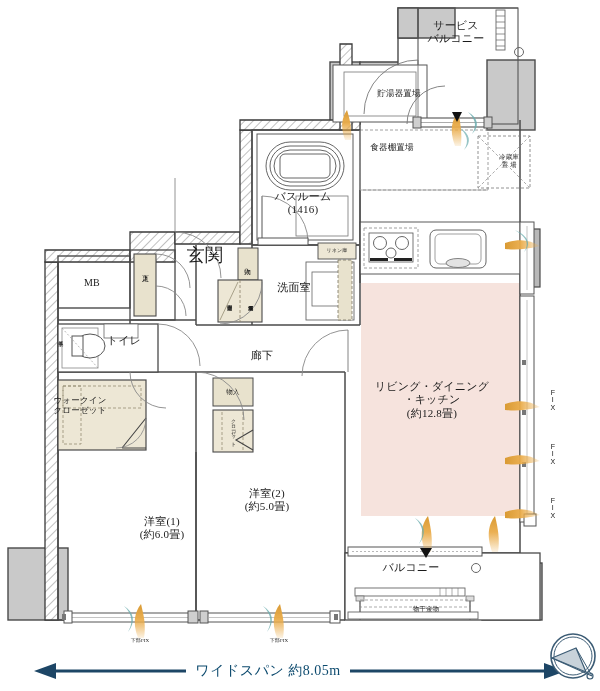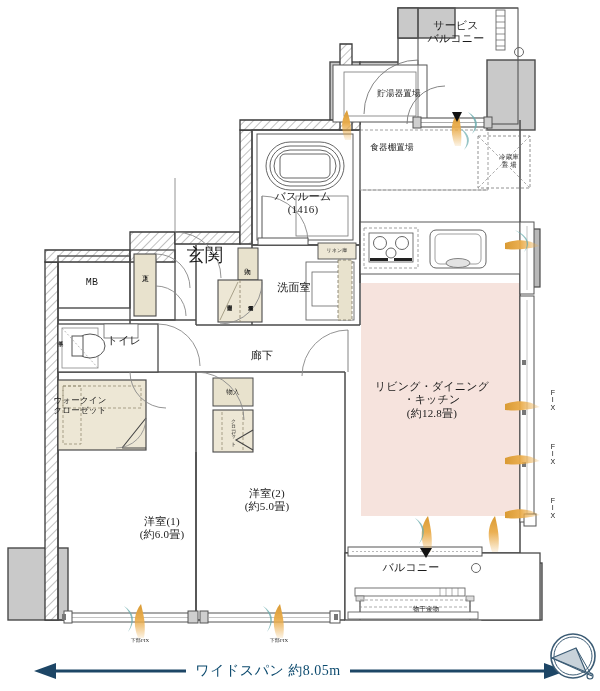--- a/index.html
+++ b/index.html
@@ -52,21 +52,21 @@
     font-size: 7px;
     letter-spacing: 0.5px;
     color: #111;
   }
   .lbl.span {
     font-size: 14px;
     color: #0c4a6e;
     letter-spacing: 0.5px;
   }
   .lbl.mb {
-    font-family: Liberation Mono, monospace;
+    font-family: Liberation Serif, serif;
     font-size: 10px;
   }
 </style>
 </head>
 <body>
 
 <div id="plan">
 
   <svg class="layer" viewBox="0 0 600 691">
     <defs>

